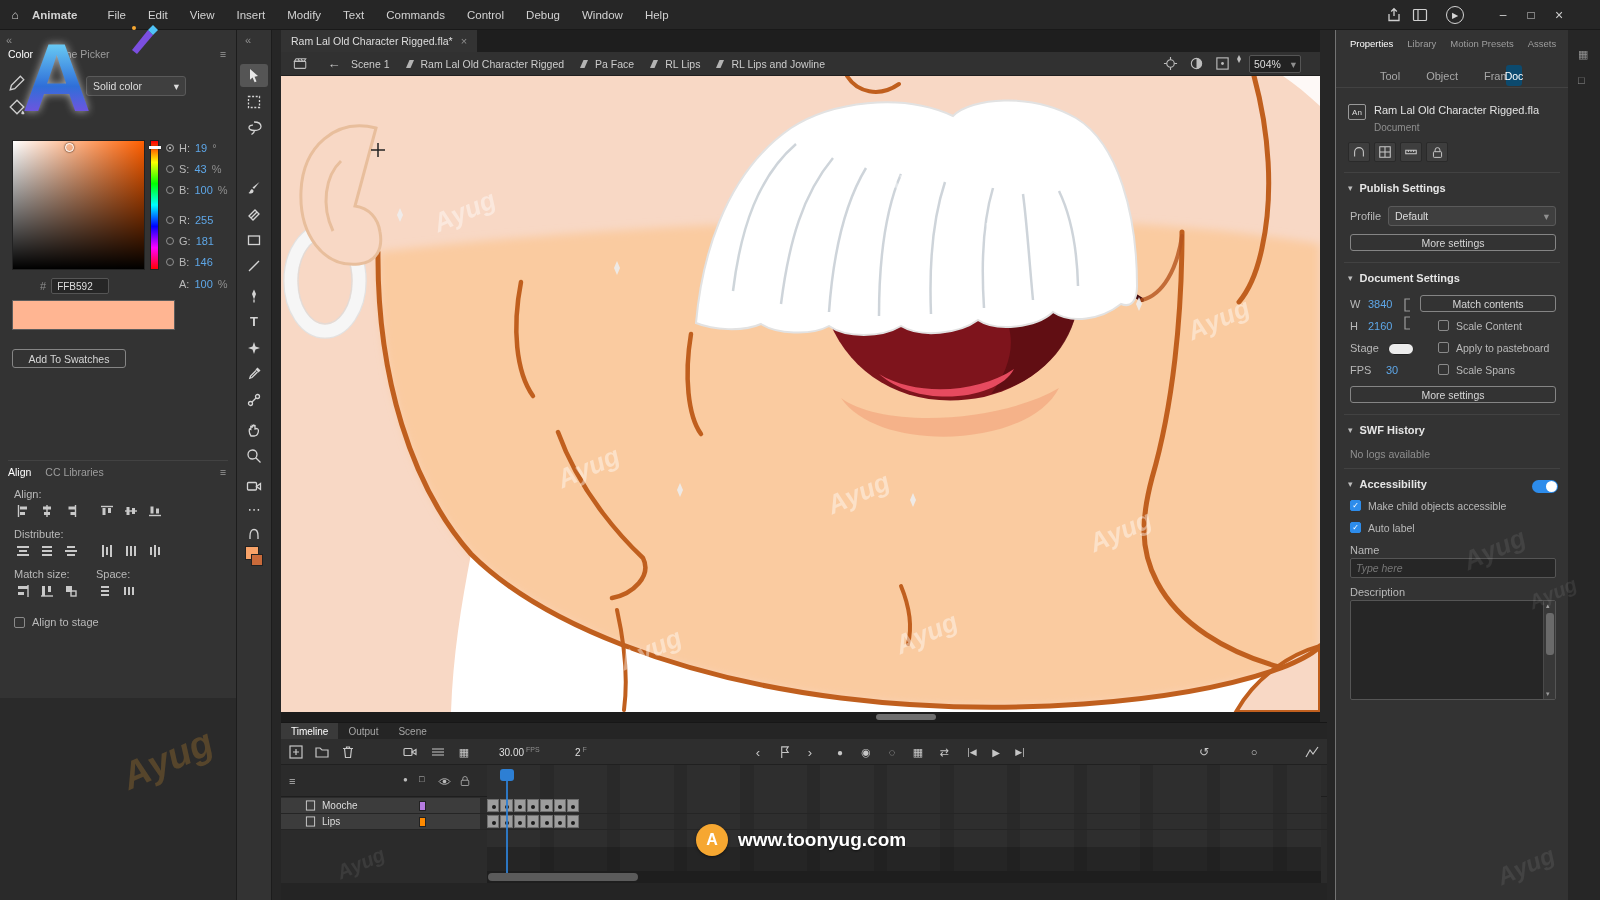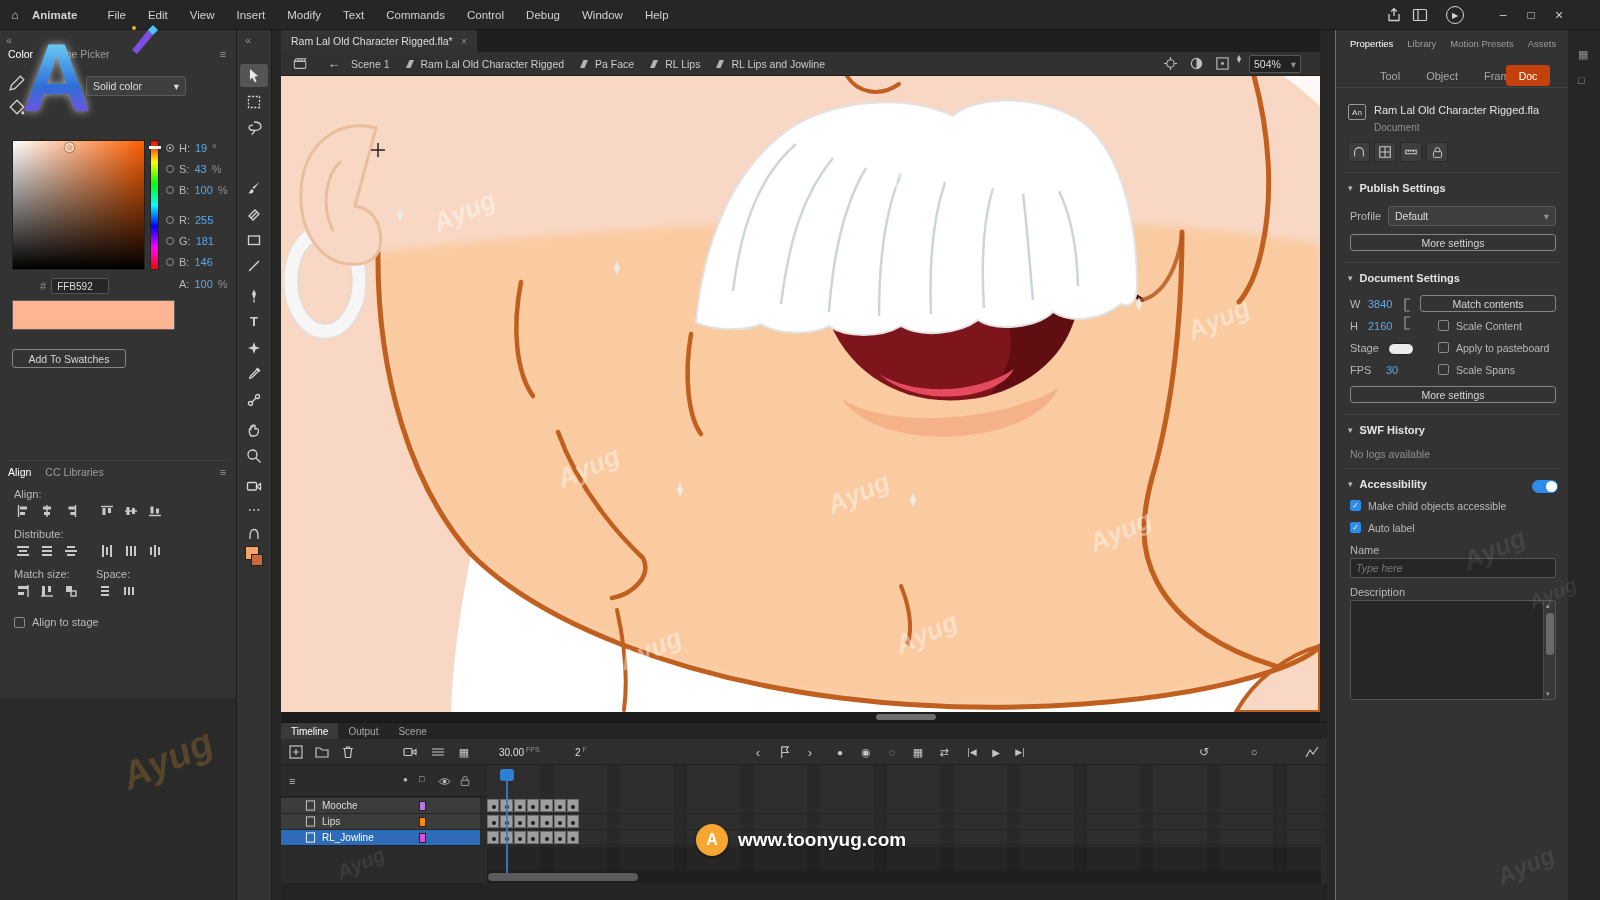--- a/index.html
+++ b/index.html
@@ -740,56 +740,40 @@
         <span class="chip" style="background: rgb(255, 138, 0);"></span>
       </div>
     <i class="kf" style="left: 206px;"></i>
         <i class="kf" style="left: 219.33px;"></i>
         <i class="kf" style="left: 232.66px;"></i>
         <i class="kf" style="left: 245.99px;"></i>
         <i class="kf" style="left: 259.32px;"></i>
         <i class="kf" style="left: 272.65px;"></i>
         <i class="kf" style="left: 285.98px;"></i>
       </div>
-    <div class="tl-row sel" style="top:107px">
-      <div class="lname">
-        <svg width="11" height="11" viewBox="0 0 12 12">
-            <rect x="1.5" y="1" width="9" height="10" stroke="#fff" fill="none"></rect>
-          </svg>
-        <span>RL_Jowline</span>
-        <span class="chip" style="background: rgb(232, 79, 215);"></span>
-      </div>
-    <i class="kf" style="left: 206px;"></i>
-        <i class="kf" style="left: 219.33px;"></i>
-        <i class="kf" style="left: 232.66px;"></i>
-        <i class="kf" style="left: 245.99px;"></i>
-        <i class="kf" style="left: 259.32px;"></i>
-        <i class="kf" style="left: 272.65px;"></i>
-        <i class="kf" style="left: 285.98px;"></i>
-      </div>
 
     <div class="p" style="left:206px;top:148px;width:834px;height:12px;background:#1e1e1e">
       <div style="position:absolute;left:1px;top:2px;width:150px;height:8px;background:#5b5b5b;border-radius:4px"></div>
     </div>
     <div class="p" style="left:0;top:160px;width:1046px;height:18px;background:#242424"></div>
   </div>
 
   <div class="p" id="rightpanel">
     <div class="p flex" style="left:0;top:8px;width:233px;gap:14px;padding-left:14px">
       <span class="rtab on">Properties</span>
       <span class="rtab">Library</span>
       <span class="rtab">Motion Presets</span>
       <span class="rtab">Assets</span>
     </div>
     <div class="p flex" style="left:0;top:34px;width:233px;height:24px;gap:26px;padding-left:44px;border-bottom:1px solid #424242">
       <span class="subtab">Tool</span>
       <span class="subtab">Object</span>
       <span class="subtab">Frame</span>
     </div>
-    <div class="p" style="left:170px;top:35px;width:44px;height:21px;background:#c2410c;border-radius:3px;display:flex;align-items:center;justify-content:center;color:#fff;font-size:10.5px">Doc</div>
+    <div class="p" style="left:170px;top:35px;width:16px;height:21px;background:#0c4a6e;border-radius:3px;display:flex;align-items:center;justify-content:center;color:#fff;font-size:10.5px">Doc</div>
 
     <div class="p" style="left:12px;top:74px;width:18px;height:16px;border:1px solid #999;border-radius:2px;display:flex;align-items:center;justify-content:center;font-size:8px;color:#ddd">An</div>
     <span class="p" style="left:38px;top:74px;width:186px;white-space:nowrap;overflow:hidden;color:#e2e2e2">Ram Lal Old Character Rigged.fla</span>
     <span class="p dim" style="left:38px;top:92px;font-size:10px">Document</span>
 
     <div class="iconbtn" style="left:12px;top:112px">
         <svg width="14" height="14" viewBox="0 0 16 16">
           <path d="M3,13 V8 a5,5 0 0 1 10,0 V13"></path>
         </svg>
       </div>

